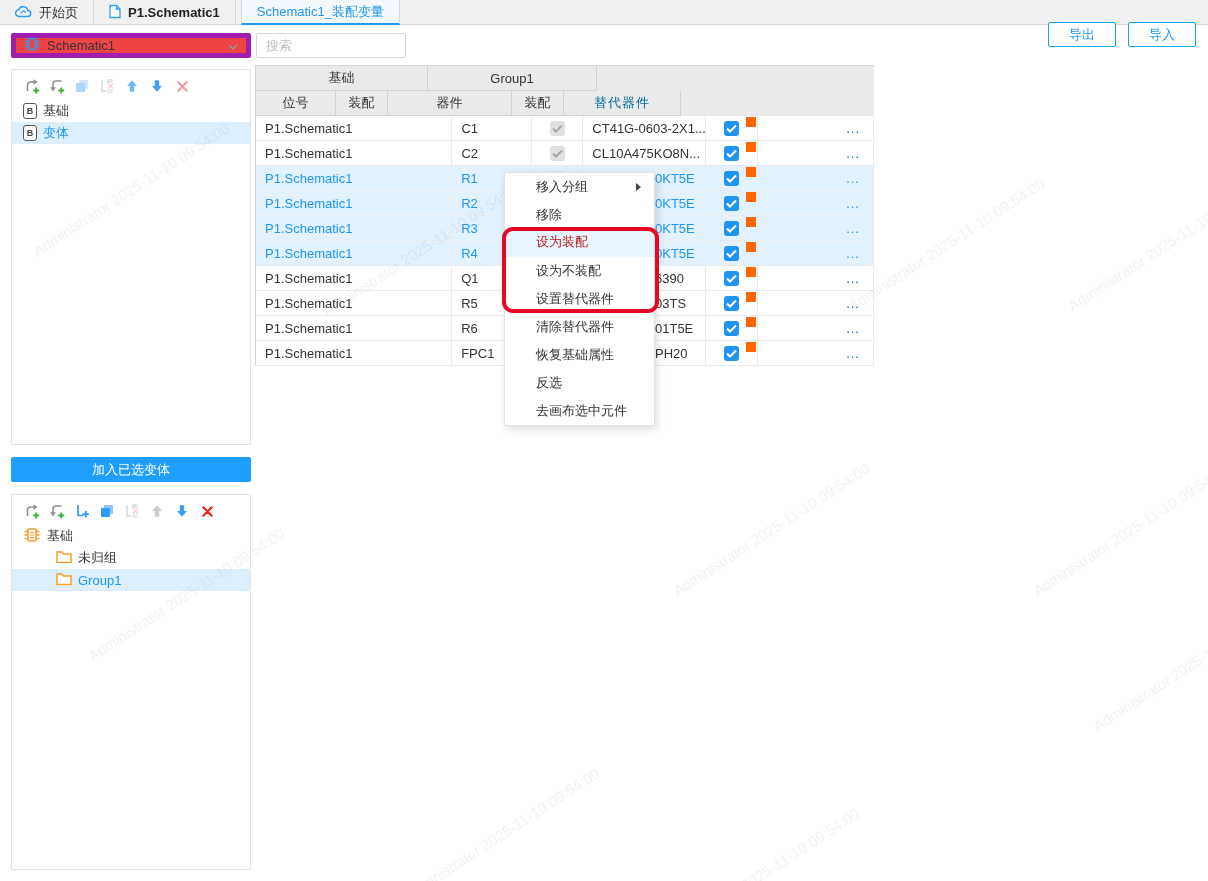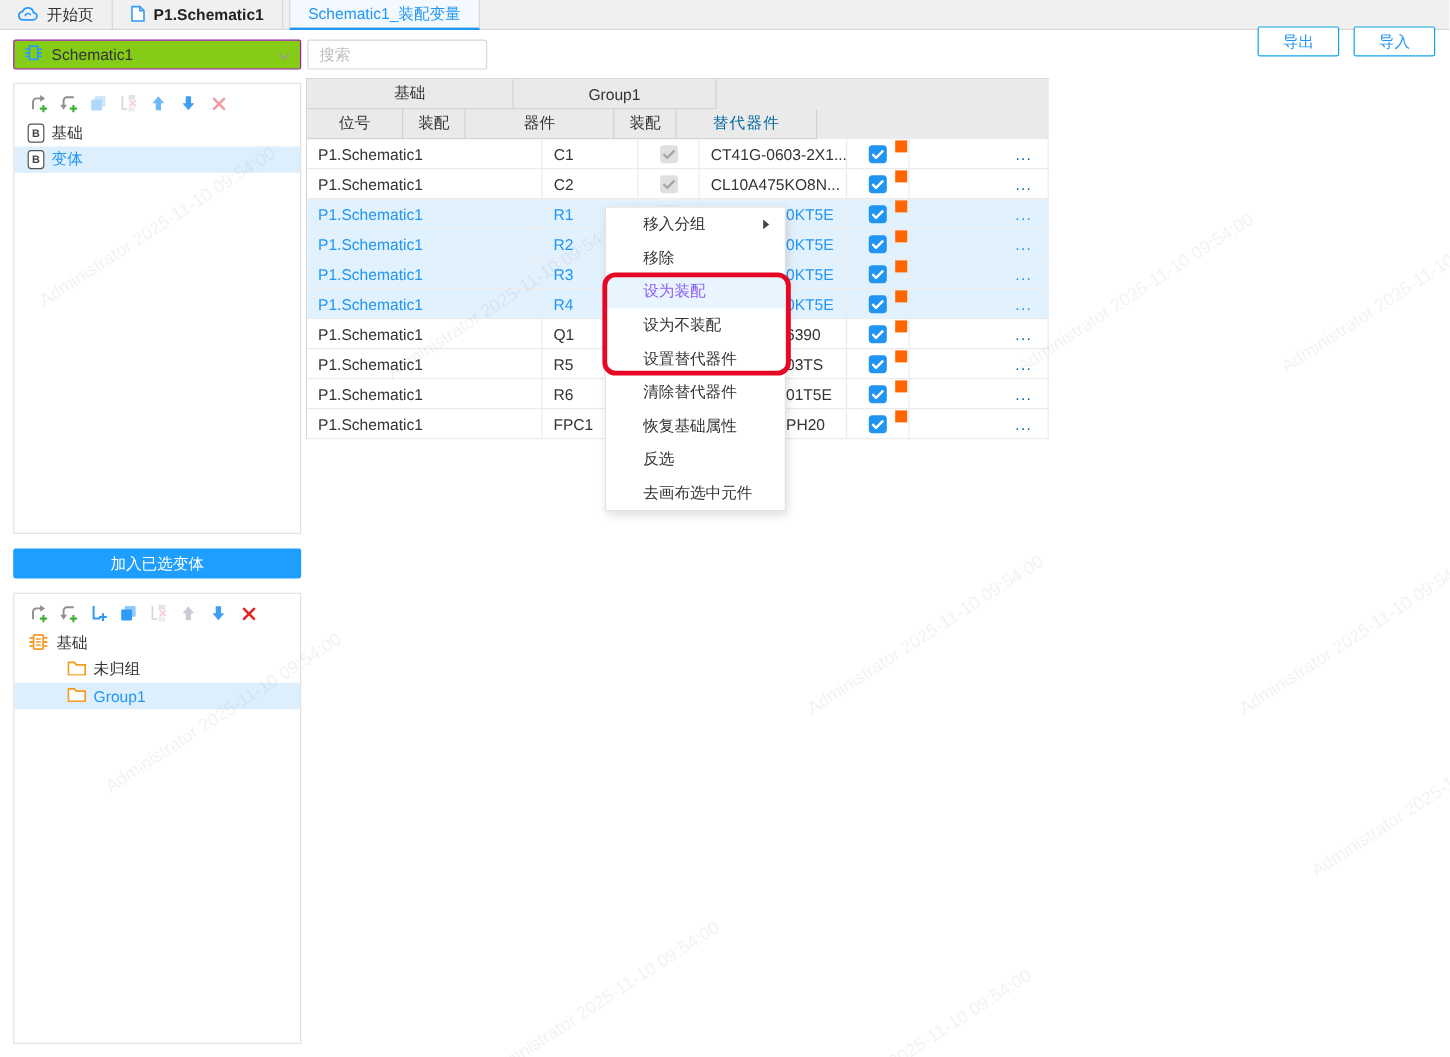--- a/index.html
+++ b/index.html
@@ -8,21 +8,21 @@
     position:relative; overflow:hidden; background:#fff;
     font-family:"Liberation Sans", sans-serif; font-size:13px; color:#333;
   }
   
   .tabbar{position:absolute;left:0;top:0;width:1208px;height:25px;background:#f0f0f0;border-bottom:1px solid #d8d8d8;display:flex;align-items:stretch;}
   .tab{display:flex;align-items:center;gap:7px;padding:0 15px;border-right:1px solid #d8d8d8;height:25px;cursor:default;}
   .tab .tlabel{white-space:nowrap;}
   .tab.bold .tlabel{font-weight:bold;color:#222;}
   .tab.active{margin-left:5px;border-left:1px solid #d8d8d8;background:#f3f9fe;color:#2196f3;border-bottom:2px solid #2196f3;}
   
-  .dropdown{position:absolute;left:11px;top:33px;width:240px;height:25px;border:1px solid #a21caf;border-radius:2px;background:#84cc16;display:flex;align-items:center;padding:0 8px;gap:7px;}
+  .dropdown{position:absolute;left:11px;top:33px;width:240px;height:25px;border:5px solid #a21caf;border-radius:2px;background:#ef4444;display:flex;align-items:center;padding:0 8px;gap:7px;}
   .dropdown .chev{margin-left:auto;}
   .searchbox{position:absolute;left:256px;top:33px;width:150px;height:25px;border:1px solid #d6d6d6;border-radius:2px;background:#fff;padding:0 9px;font-size:13px;color:#333;font-family:"Liberation Sans",sans-serif;outline:none;}
   .searchbox::placeholder{color:#bdbdbd;}
   .tbtn{position:absolute;top:22px;width:68px;height:25px;border:1px solid #0ea5e9;border-radius:2px;background:#fff;color:#2196f3;font-size:13px;display:flex;align-items:center;justify-content:center;cursor:pointer;}
   .tbtn.export{left:1048px;} .tbtn.import{left:1128px;}
   
   .panel{position:absolute;left:11px;width:240px;background:#fff;border:1px solid #e3e3e3;}
   .panel.one{top:69px;height:376px;}
   .panel.two{top:494px;height:376px;}
   .ptools{display:flex;align-items:center;gap:7px;padding:7px 0 5px 11px;}
@@ -51,21 +51,21 @@
   .c-gasm{width:52px;justify-content:center;}
   .c-alt{width:117px;justify-content:flex-end;padding-right:13px;color:#0369a1;letter-spacing:1px;}
   .brow.sel .c-alt{color:#2196f3;}
   .cb{width:15px;height:15px;border-radius:3px;display:flex;align-items:center;justify-content:center;flex:none;cursor:pointer;}
   .cb.blue{background:#2094f3;}
   .cb.gray{background:#e0e0e0;}
   .omark{position:absolute;right:1px;top:1px;width:10px;height:10px;background:#ff6600;}
   
   .cmenu{position:absolute;left:504px;top:172px;width:151px;background:#fff;border:1px solid #e2e2e2;box-shadow:2px 3px 8px rgba(0,0,0,.14);z-index:5;}
   .mitem{height:28px;line-height:28px;padding-left:31px;position:relative;cursor:pointer;white-space:nowrap;color:#333;}
-  .mitem.hl{background:#e8f4fe;color:#8b5cf6;}
+  .mitem.hl{background:#e8f4fe;color:#b91c1c;font-family:Liberation Mono, monospace;}
   .subarr{position:absolute;right:13px;top:10px;width:0;height:0;border-left:5px solid #444;border-top:4px solid transparent;border-bottom:4px solid transparent;}
   .anno{position:absolute;left:502px;top:227px;width:157px;height:86px;border:4px solid #e50724;border-radius:11px;z-index:6;pointer-events:none;}
   
   .wm{position:absolute;color:rgba(70,70,70,.07);font-size:15px;white-space:nowrap;transform:rotate(-33deg);transform-origin:0 0;pointer-events:none;z-index:3;}
 </style>
 </head>
 <body>
 
 <div class="tabbar">
   <div class="tab">

